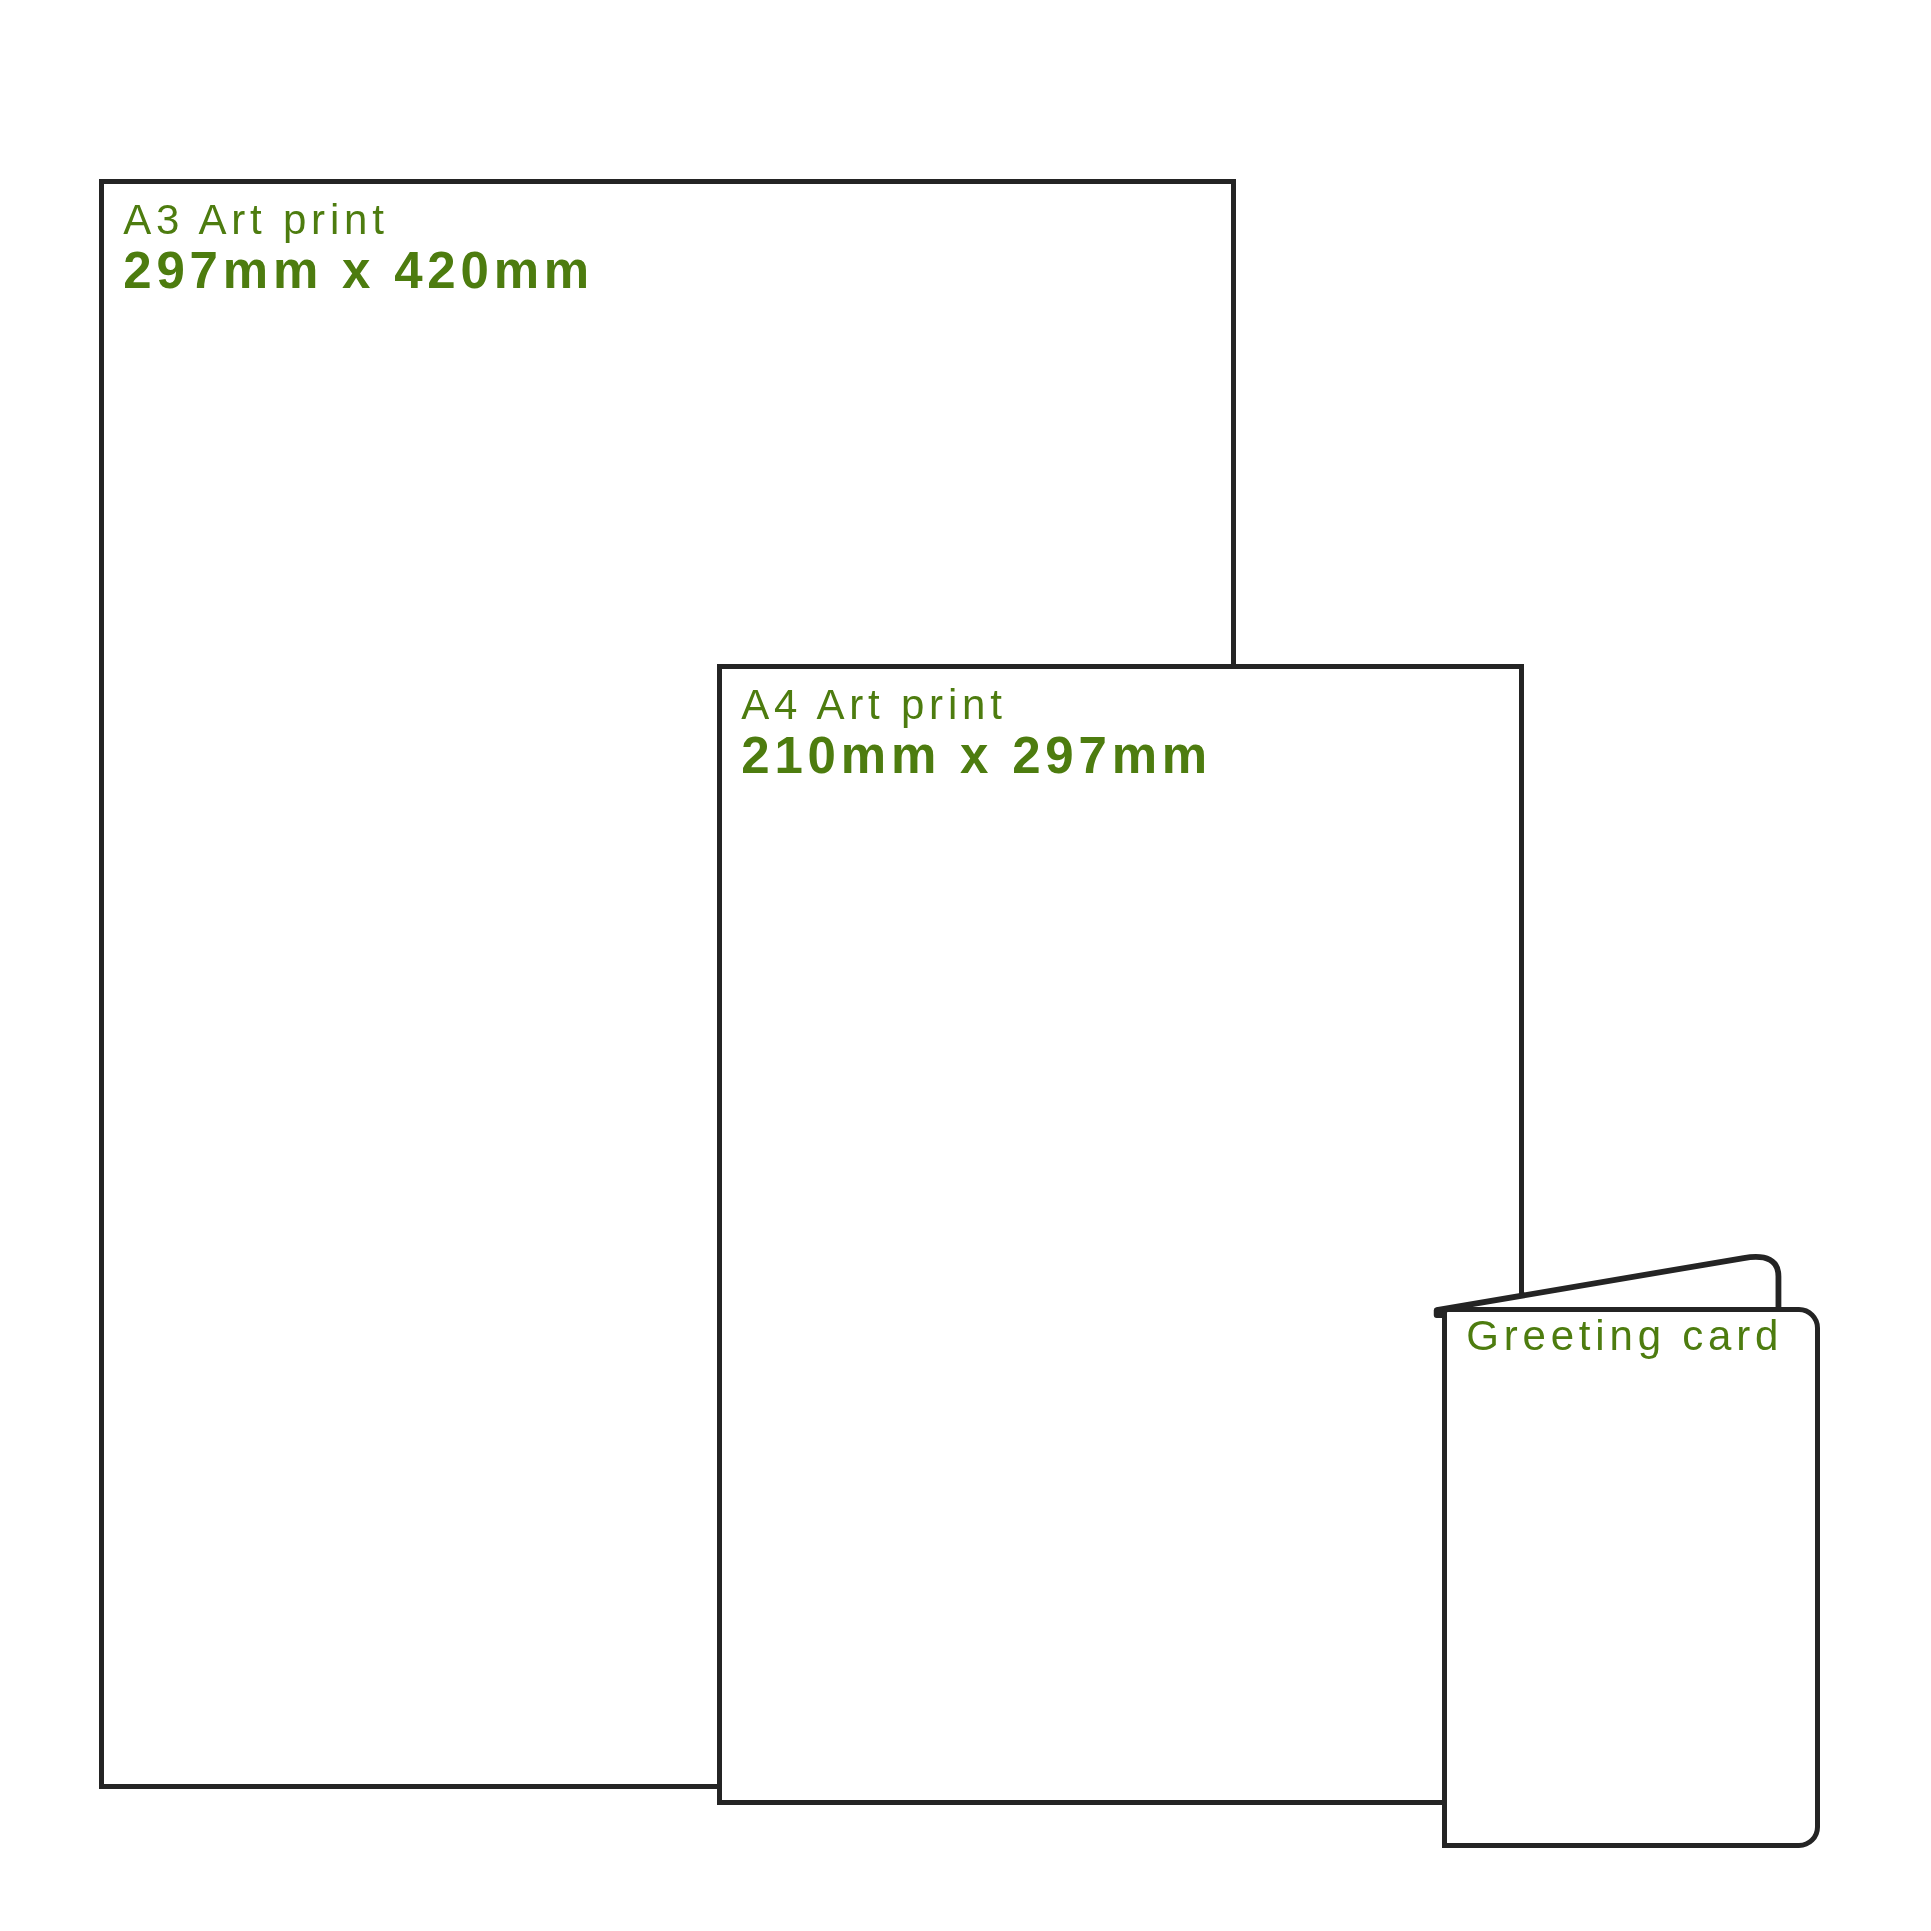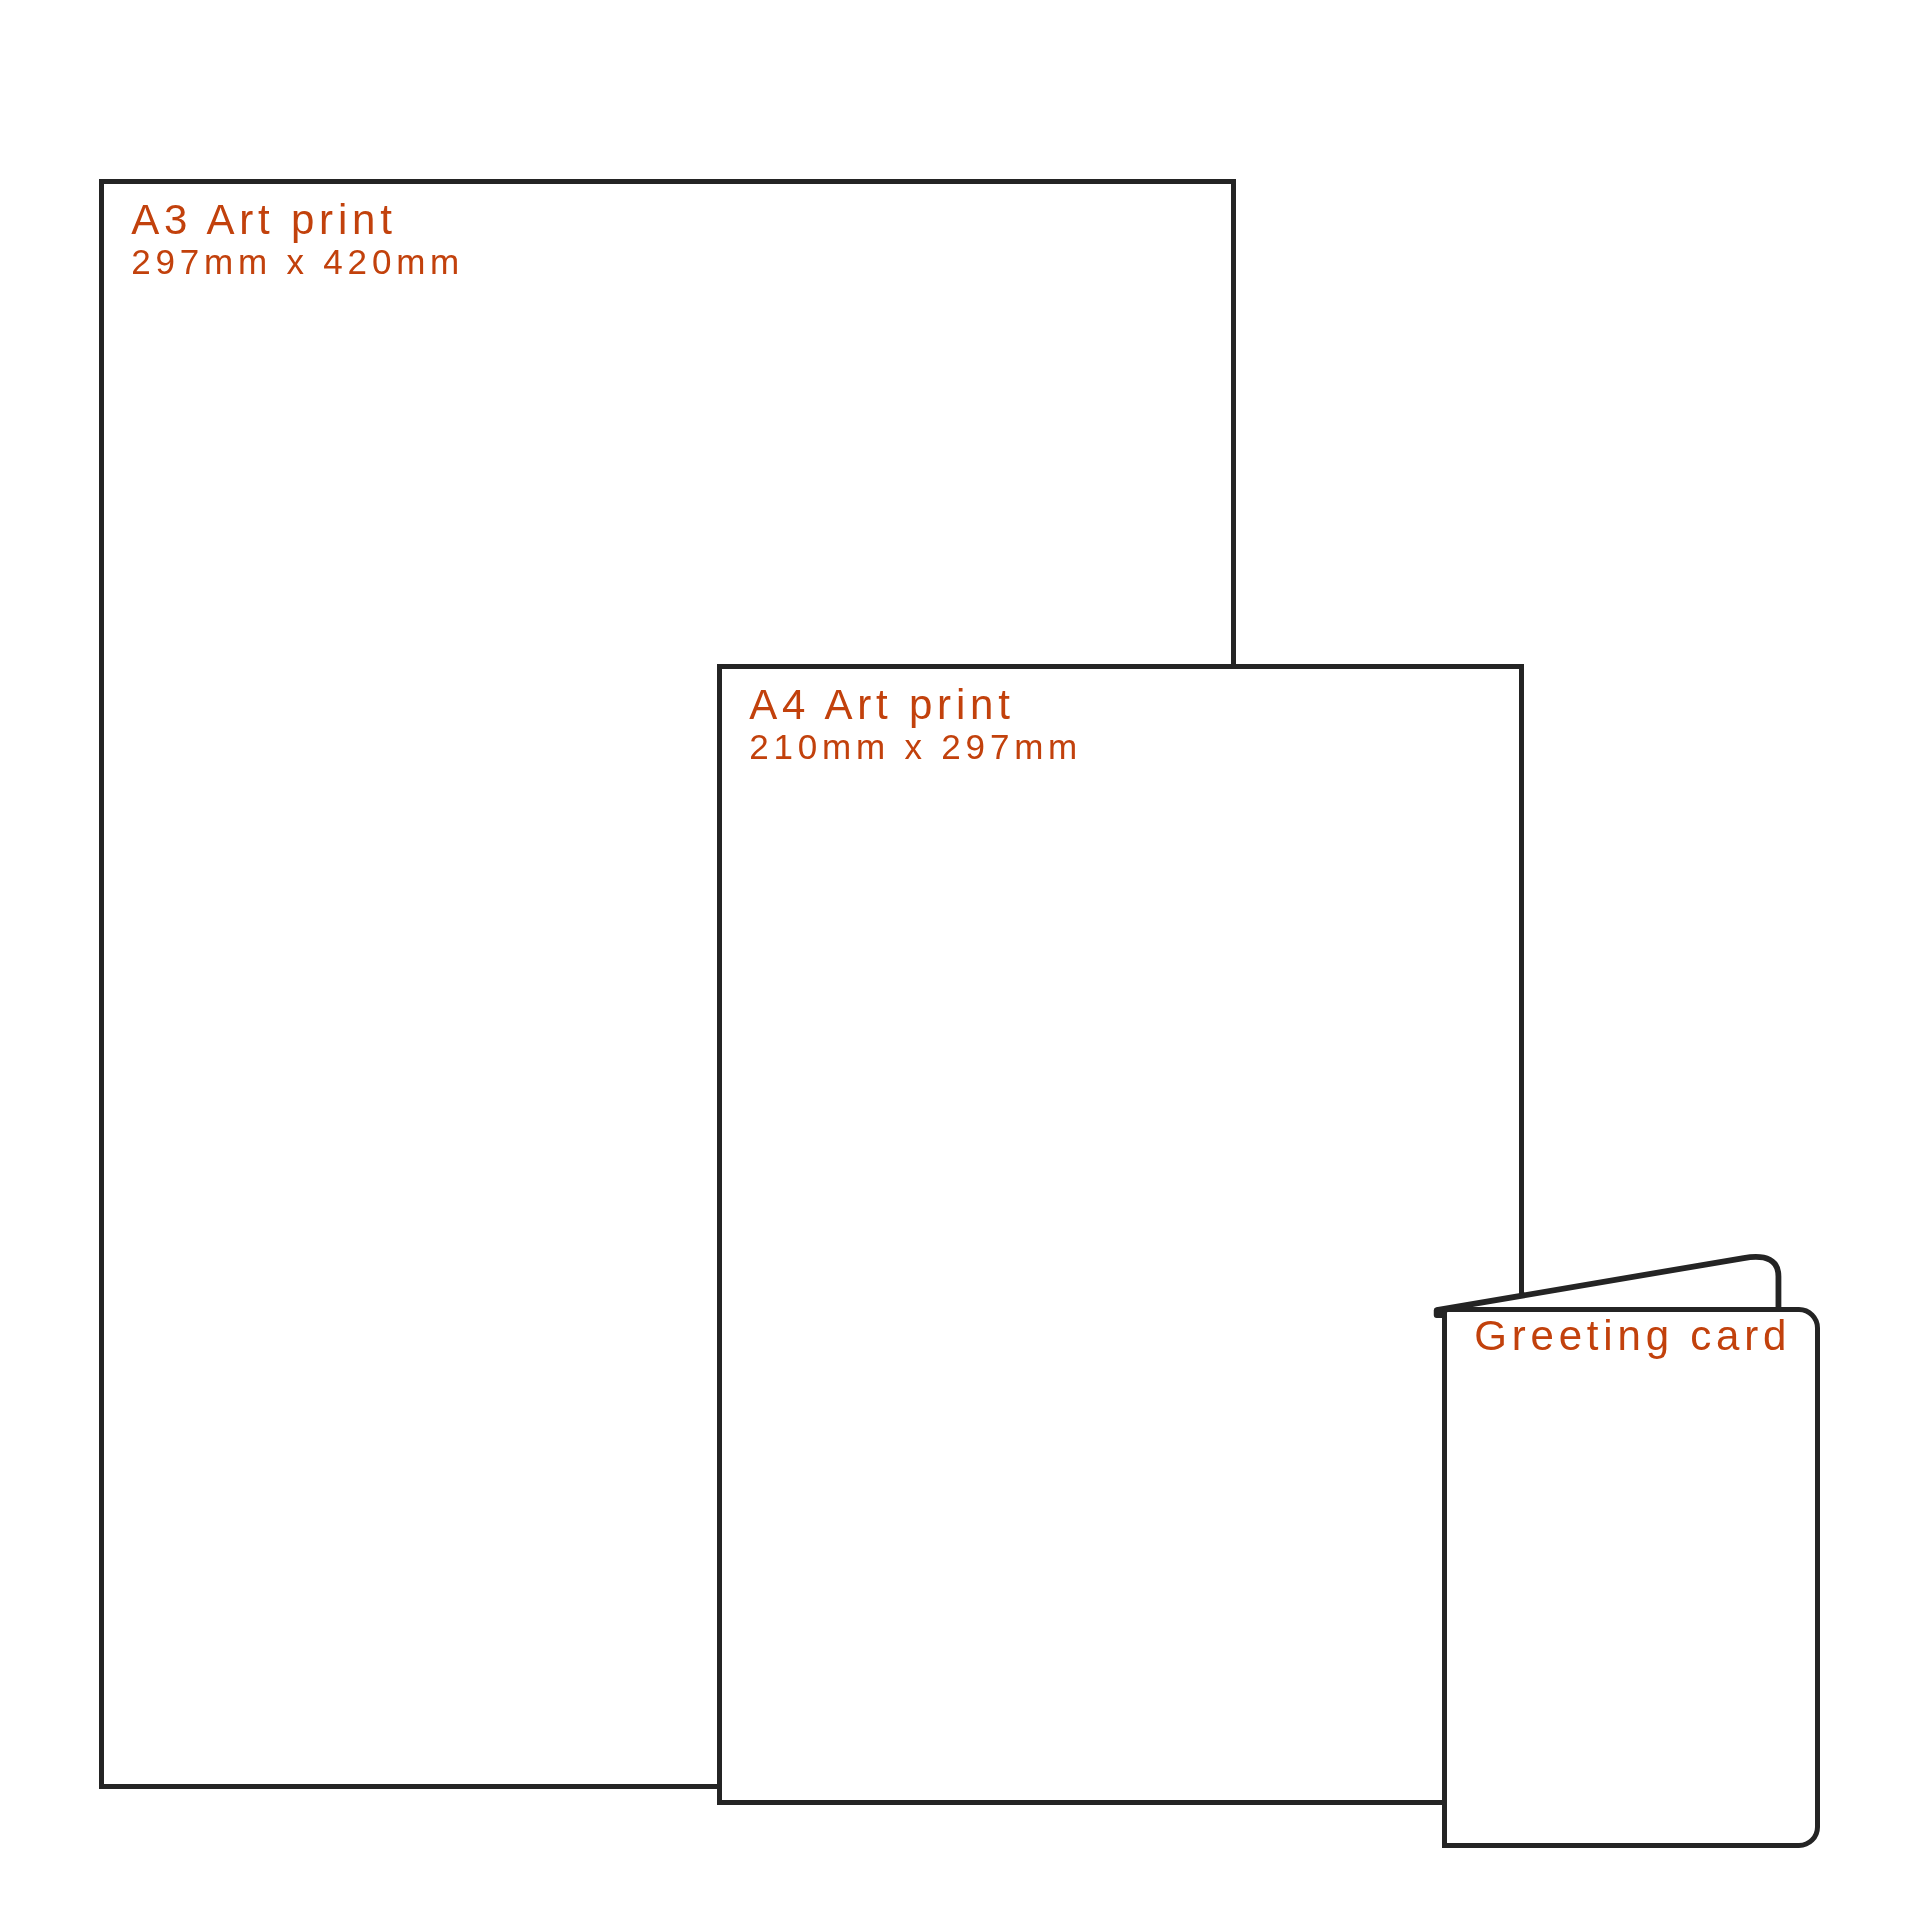--- a/index.html
+++ b/index.html
@@ -43,33 +43,32 @@
   }
   .card-front {
     left: 1442px;
     top: 1307px;
     width: 378px;
     height: 541px;
     border-radius: 5.8px 21px 21px 0;
   }
   .label {
     padding: 13.5px 0 0 19.3px;
-    color: #c2410c;
-    margin-left: 8px;
+    color: #4d7c0f;
   }
   .label .title {
     font-size: 42px;
     font-weight: 300;
     letter-spacing: 4.8px;
     line-height: 1.05;
     white-space: nowrap;
   }
   .label .dims {
-    font-size: 35px;
-    font-weight: 400;
+    font-size: 51px;
+    font-weight: 700;
     letter-spacing: 4.8px;
     line-height: 1.15;
     white-space: nowrap;
   }
   .card-front .label {
     padding-top: 2px;
   }
 </style>
 </head>
 <body>

